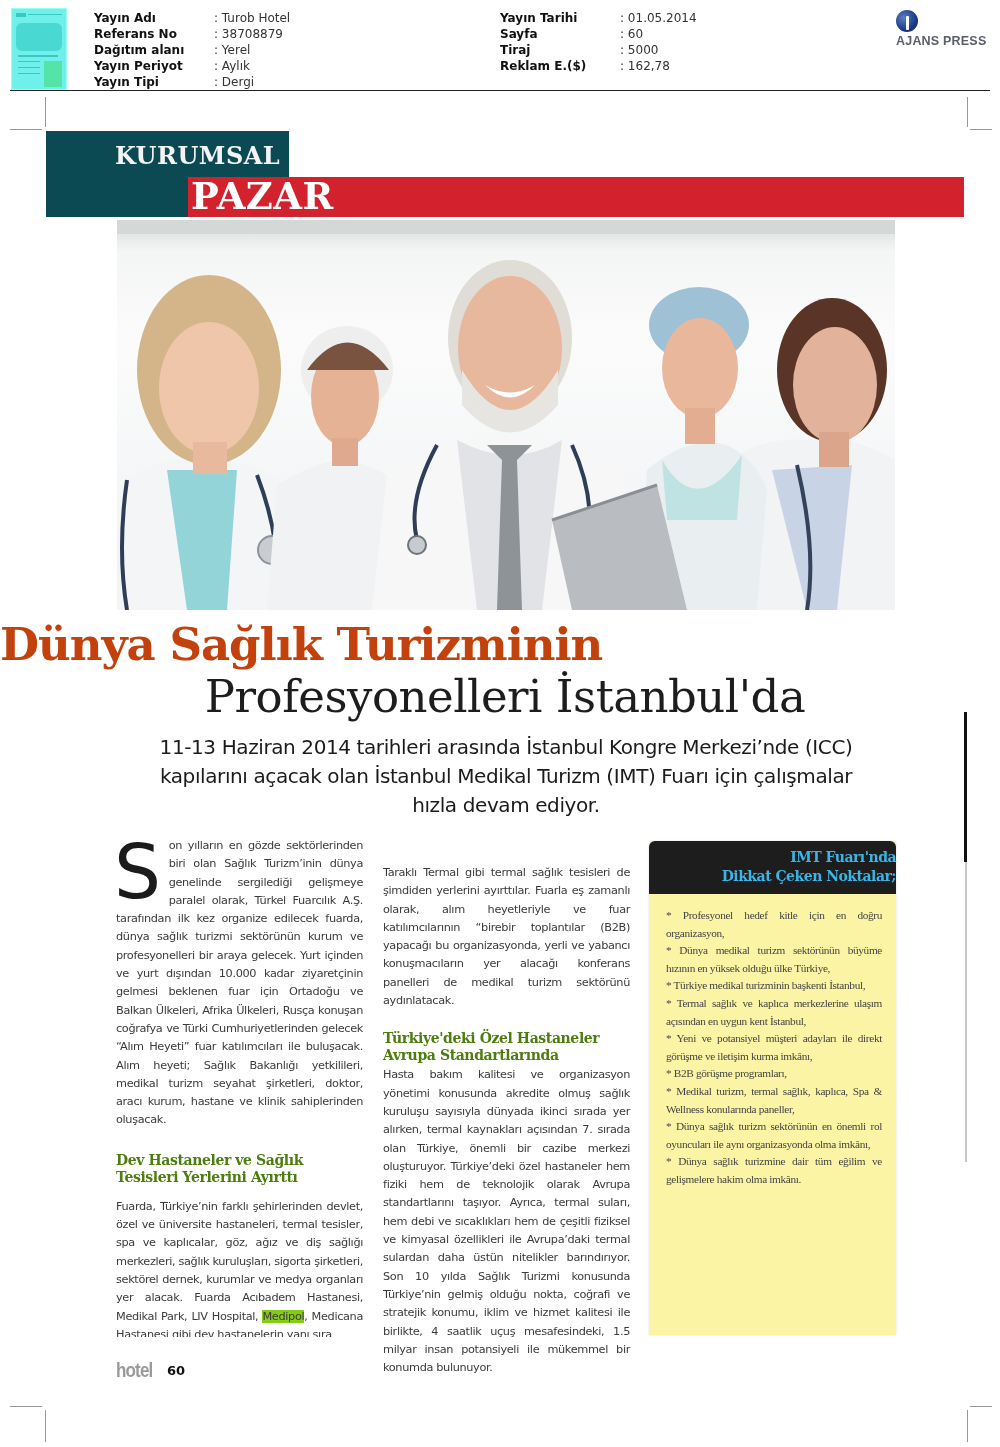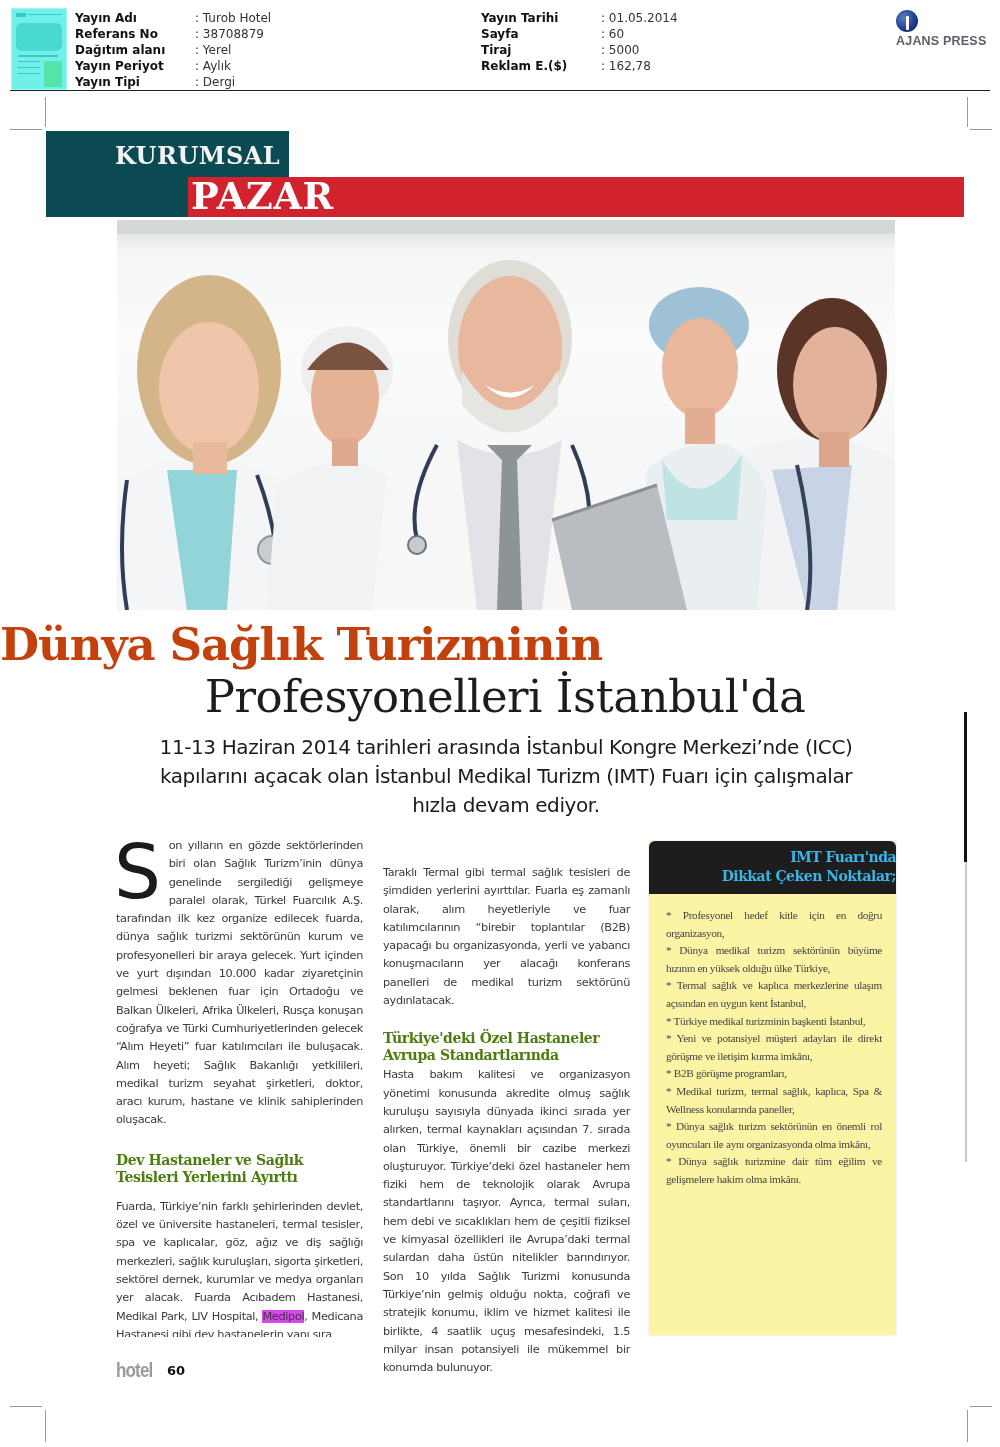--- a/index.html
+++ b/index.html
@@ -5,21 +5,21 @@
     * { box-sizing: border-box; margin: 0; padding: 0; }
     html, body { width: 1000px; height: 1447px; background: #ffffff; overflow: hidden; }
     body { position: relative; font-family: "DejaVu Sans", sans-serif; color: #222; }
 
     
     .meta-strip { position: absolute; left: 0; top: 0; width: 1000px; height: 92px; }
     .meta-thumb { position: absolute; left: 11px; top: 8px; width: 56px; height: 82px; background: #6ff0ea; border: 1px solid #9fe; overflow: hidden; }
     .meta-thumb .t-line { position: absolute; background: #3cc8c0; }
     .meta-thumb .t-head { position: absolute; left: 4px; top: 14px; width: 46px; height: 28px; border-radius: 6px; background: #49d9d2; }
     .meta-thumb .t-box { position: absolute; right: 4px; top: 52px; width: 18px; height: 26px; background: #54e4a8; }
-    .meta-col { position: absolute; top: 10px; font-size: 12px; line-height: 16px; }
+    .meta-col { position: absolute; top: 10px; font-size: 12px; line-height: 16px; margin-left: 19px; }
     .meta-col .row { display: flex; white-space: nowrap; }
     .meta-col .lbl { font-weight: bold; color: #111; font-family: "DejaVu Sans", sans-serif; font-size: 12px; }
     .meta-col .val { color: #333; font-size: 12px; }
     .meta-left { left: 75px; }
     .meta-left .lbl { width: 120px; }
     .meta-right { left: 481px; }
     .meta-right .lbl { width: 120px; }
     .meta-rule { position: absolute; left: 10px; top: 90px; width: 980px; height: 1px; background: #222; }
 
     .logo { position: absolute; left: 896px; top: 10px; width: 94px; height: 40px; }
@@ -48,21 +48,21 @@
 
     
     .col { position: absolute; font-family: "DejaVu Sans", sans-serif; font-size: 11.3px; line-height: 18.3px; color: #3a3a3a; text-align: justify; letter-spacing: -0.35px; }
     .col p { margin: 0; }
     .col-1 { left: 116px; top: 837px; width: 247px; }
     .col-2 { left: 383px; top: 864px; width: 247px; }
     .dropcap { float: left; font-family: "DejaVu Sans", sans-serif; font-size: 74px; line-height: 66px; color: #1b1b1b; margin: 2px 8px 0 -2px; font-weight: normal; }
     .subhead-blue { font-family: "DejaVu Serif", serif; font-weight: bold; font-size: 14px; line-height: 17px; color: #4d7c0f; letter-spacing: -0.4px; text-align: left; }
     .sh-1 { margin-top: 22px; margin-bottom: 12px; }
     .sh-2 { margin-top: 20px; margin-bottom: 2px; }
-    .hl-medipol { background: #d946ef; }
+    .hl-medipol { background: #84cc16; }
 
     
     .box { position: absolute; left: 649px; top: 841px; width: 247px; height: 494px; background: #fbf4a5; box-shadow: 0 0 2px #ddd; }
     .box-head { position: absolute; left: 0; top: 0; width: 247px; height: 53px; background: #1d1d1d; border-radius: 6px 6px 0 0; text-align: center; padding-top: 7px; }
     .box-head div { font-family: "DejaVu Serif", serif; font-weight: bold; font-size: 14px; line-height: 19px; color: #3ab5e6; letter-spacing: -0.5px; text-align: right; }
     .box-body { position: absolute; left: 17px; top: 66px; width: 216px; font-family: Liberation Serif, serif; font-size: 11.3px; line-height: 17.6px; color: #444; text-align: justify; letter-spacing: -0.35px; }
     .box-body p { margin: 0; }
 
     
     .footer-brand { position: absolute; left: 116px; top: 1358px; font-family: "Liberation Sans", sans-serif; font-weight: bold; font-size: 20px; color: #9a9a9a; letter-spacing: -1px; line-height: 24px; transform: scaleX(0.85); transform-origin: left; }
@@ -219,22 +219,22 @@
 </div>
 
 <div class="box">
   <div class="box-head">
     <div>IMT Fuarı'nda</div>
     <div>Dikkat Çeken Noktalar;</div>
   </div>
   <div class="box-body">
     <p>* Profesyonel hedef kitle için en doğru organizasyon,</p>
     <p>* Dünya medikal turizm sektörünün büyüme hızının en yüksek olduğu ülke Türkiye,</p>
+    <p>* Türkiye medikal turizminin başkenti İstanbul,</p>
     <p>* Termal sağlık ve kaplıca merkezlerine ulaşım açısından en uygun kent İstanbul,</p>
-    <p>* Türkiye medikal turizminin başkenti İstanbul,</p>
     <p>* Yeni ve potansiyel müşteri adayları ile direkt görüşme ve iletişim kurma imkânı,</p>
     <p>* B2B görüşme programları,</p>
     <p>* Medikal turizm, termal sağlık, kaplıca, Spa &amp; Wellness konularında paneller,</p>
     <p>* Dünya sağlık turizm sektörünün en önemli rol oyuncuları ile aynı organizasyonda olma imkânı,</p>
     <p>* Dünya sağlık turizmine dair tüm eğilim ve gelişmelere hakim olma imkânı.</p>
   </div>
 </div>
 
 <div class="footer-brand">hotel</div>
 <div class="footer-page">60</div>

